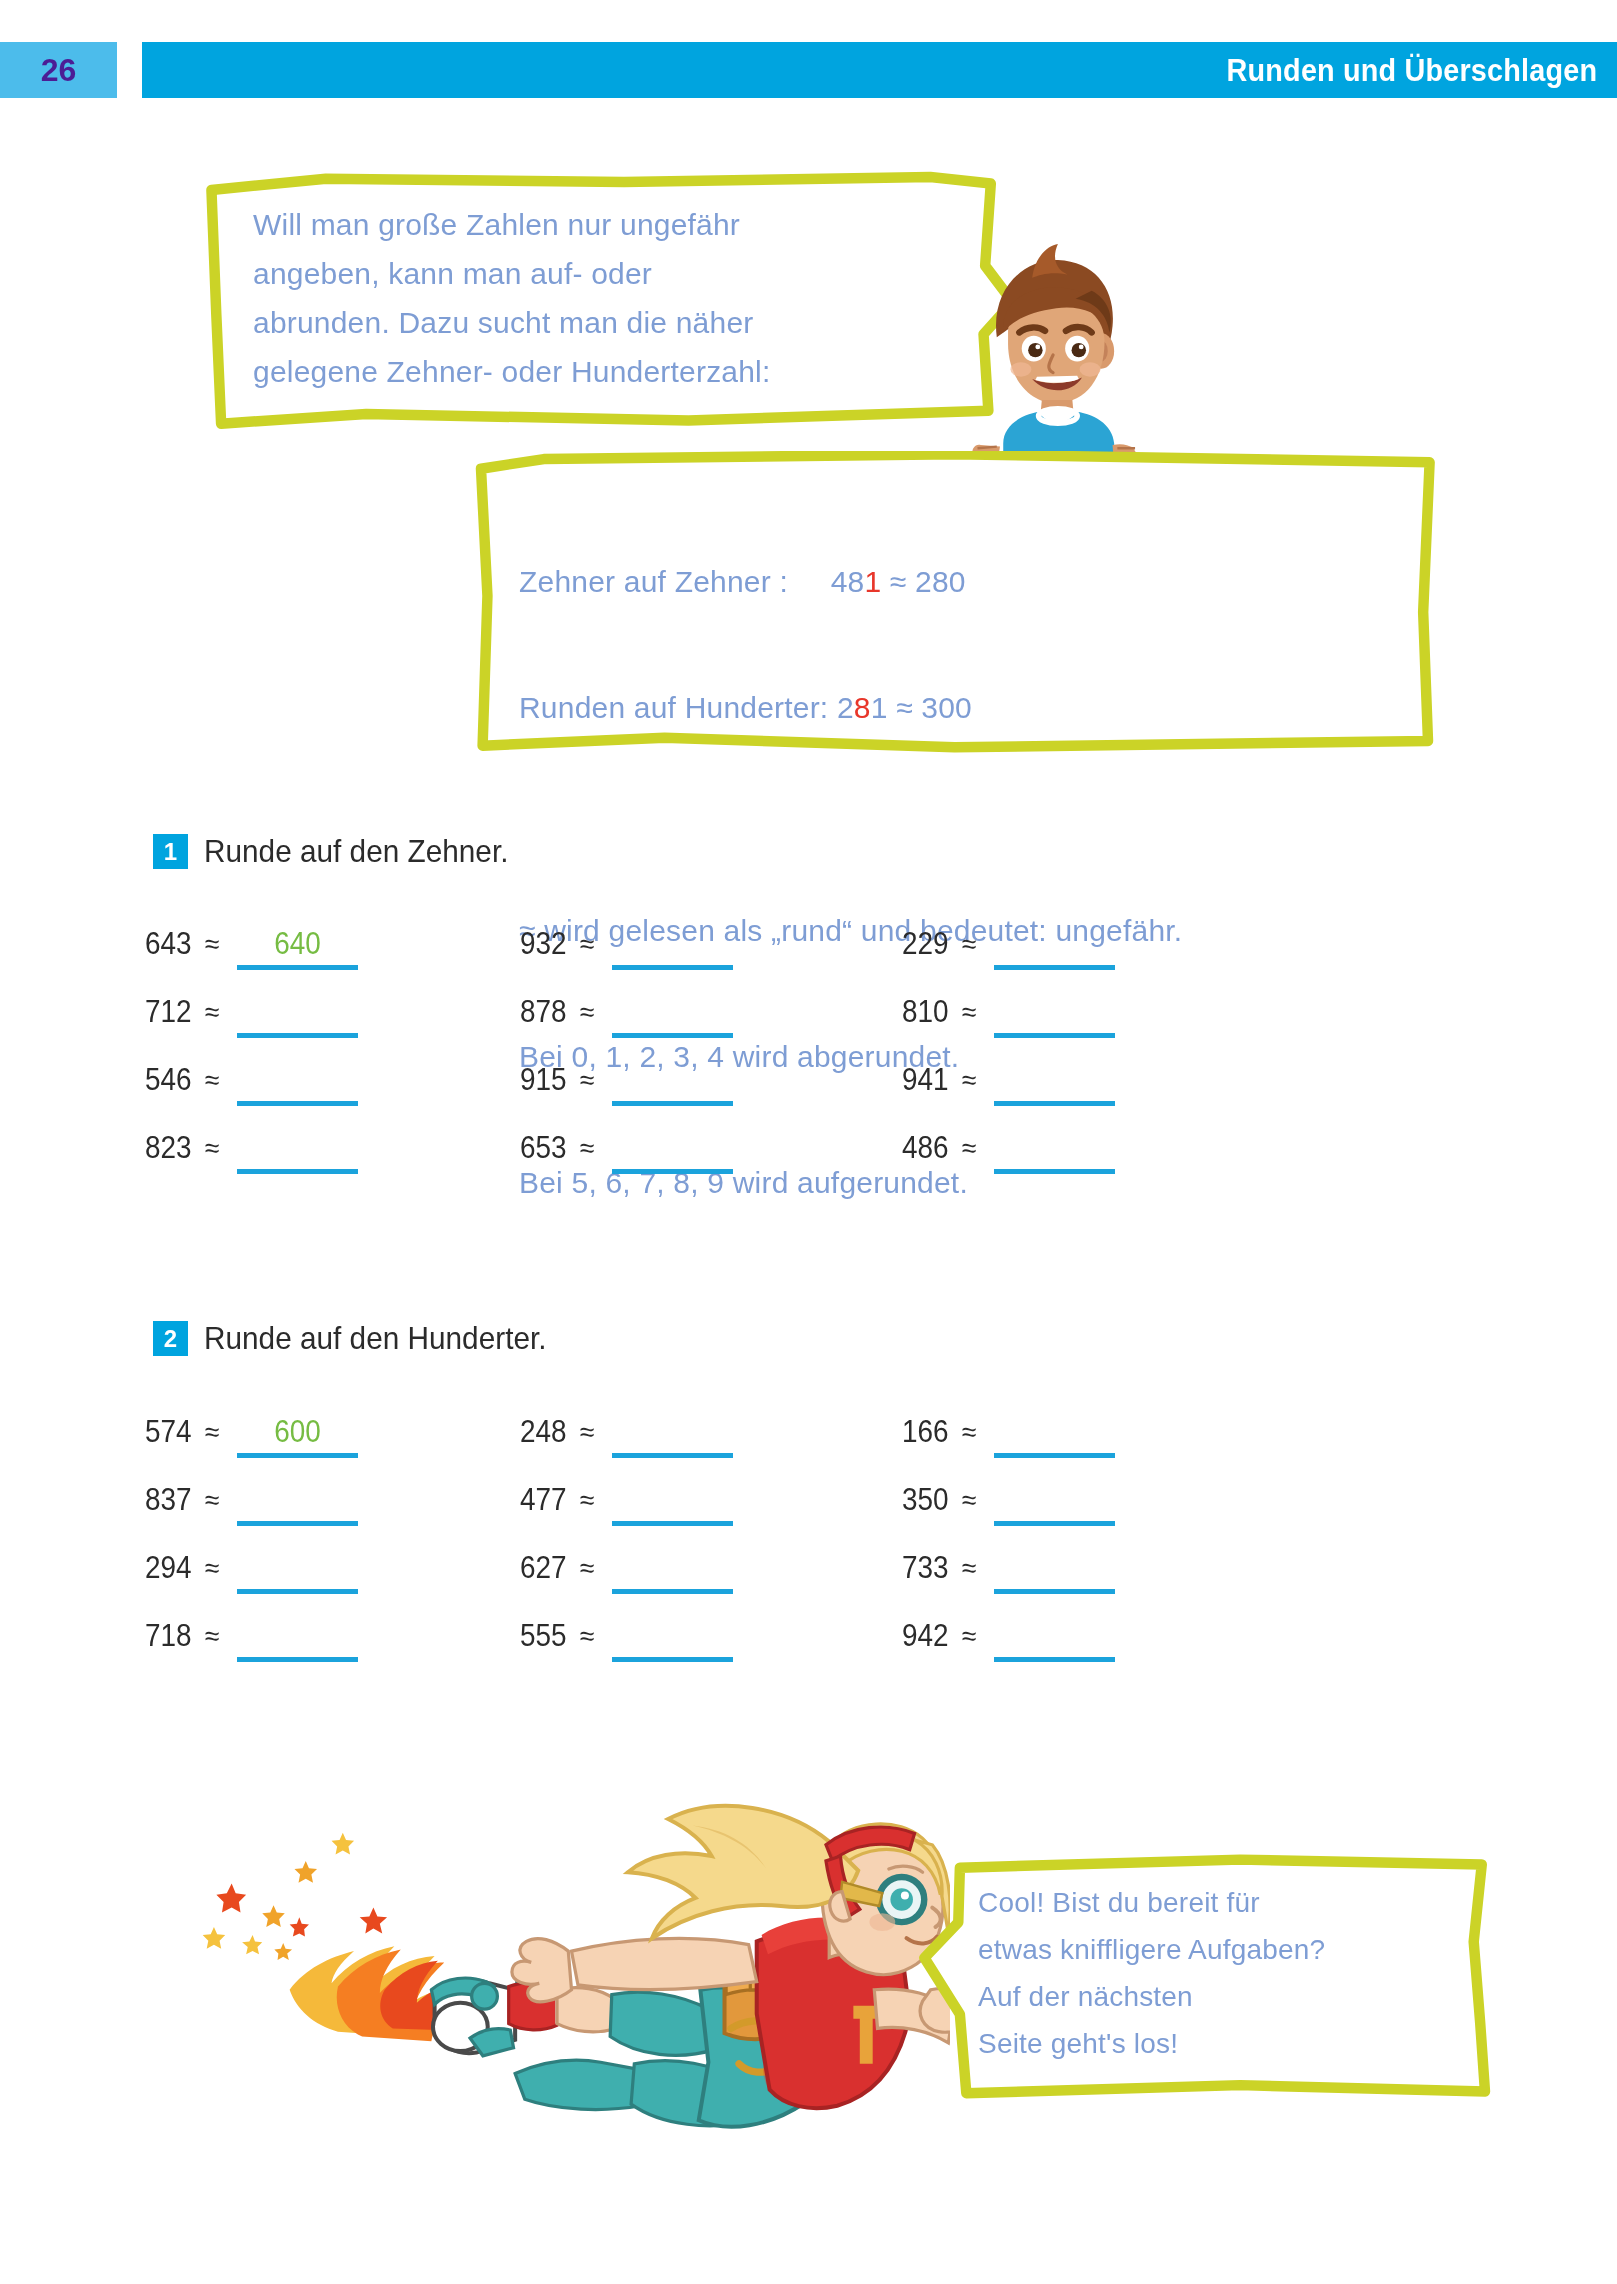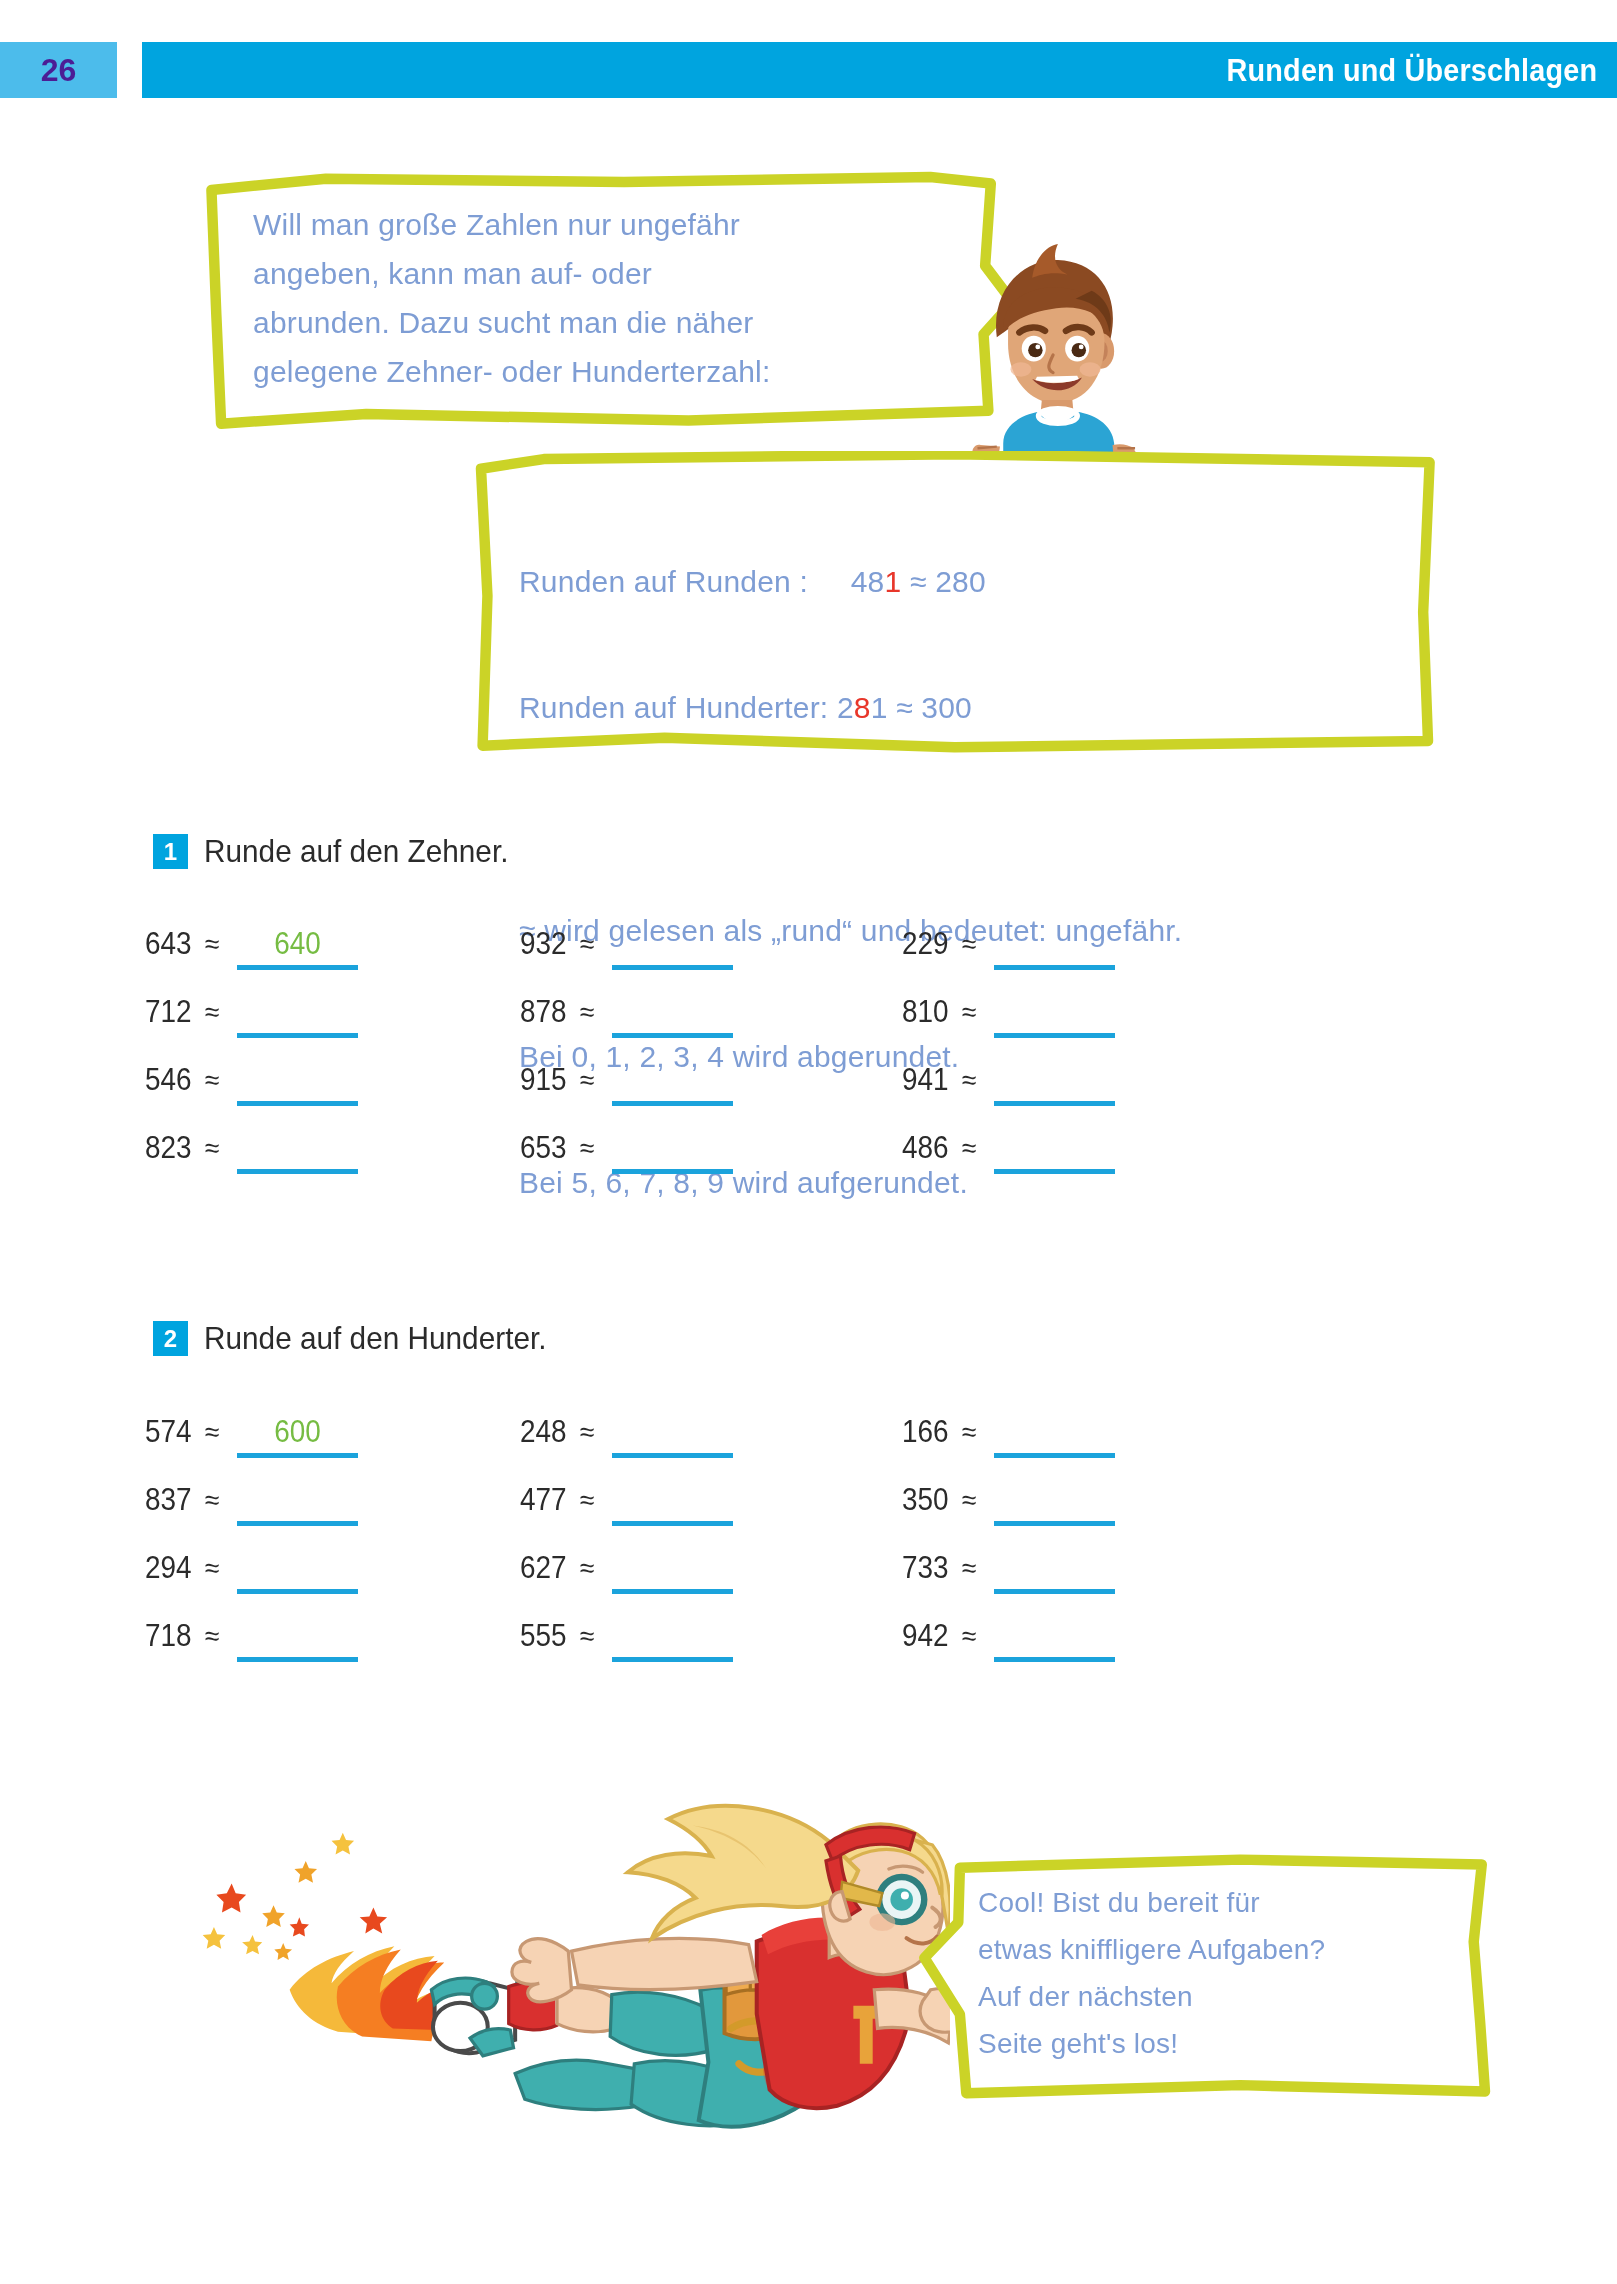--- a/index.html
+++ b/index.html
@@ -160,21 +160,21 @@
     <path d="M28,256 L52,254 M28,264 L52,262 M30,272 L52,270" stroke="#B5744A" stroke-width="3"></path>
     <path d="M202,256 L224,256 M202,264 L224,264 M202,272 L222,272" stroke="#B5744A" stroke-width="3"></path>
   </svg>
 </div>
 
 <div id="bubble-rules">
   <svg class="bubble-svg" width="967" height="306" viewBox="0 0 1200 380">
     <path d="M12,22 L90,10 L600,4 L1190,14 L1182,200 L1188,360 L600,368 L240,356 L14,366 L20,180 Z" fill="#ffffff" stroke="#CBD327" stroke-width="13" stroke-linejoin="round"></path>
   </svg>
   <div id="bubble-rules-text" class="bubble-text">
-    <span class="rule-row"><span>Runden auf Runden :</span>     <span>48</span><span class="red-digit">1</span><span> ≈ 280</span></span>
+    <span class="rule-row"><span>Zehner auf Zehner :</span>     <span>48</span><span class="red-digit">1</span><span> ≈ 280</span></span>
     <span class="rule-row"><span>Runden auf Hunderter:</span> <span>2</span><span class="red-digit">8</span><span>1 ≈ 300</span></span>
     <span class="rules-gap"></span>
     <span class="rule-row">≈ wird gelesen als „rund“ und bedeutet: ungefähr.</span>
     <span class="rule-row">Bei 0, 1, 2, 3, 4 wird abgerundet.</span>
     <span class="rule-row">Bei 5, 6, 7, 8, 9 wird aufgerundet.</span>
   </div>
 </div>
 
 <div class="ex-head" style="left:153px;top:833px;">
   <span class="ex-badge">1</span>

